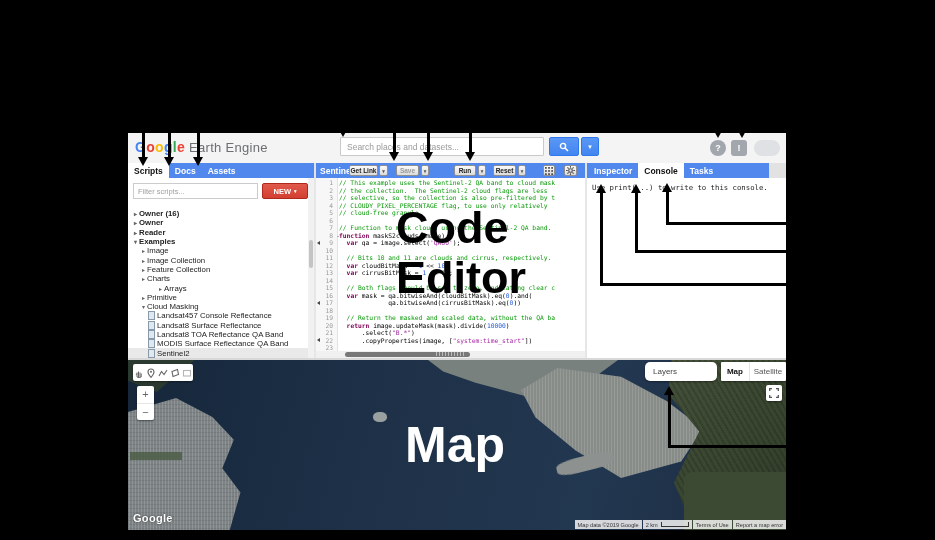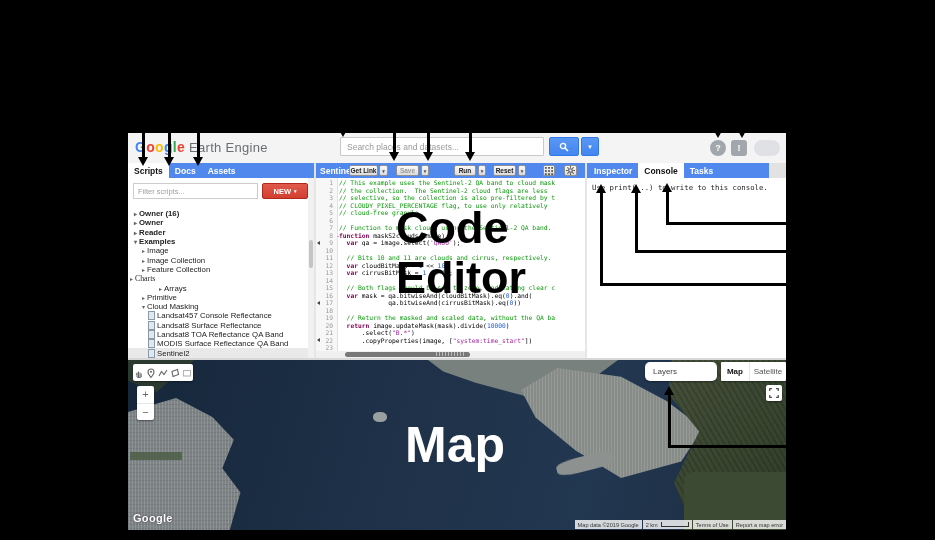--- a/index.html
+++ b/index.html
@@ -267,21 +267,21 @@
               <span>Image</span>
             </div>
             <div class="titem" style="padding-left: 12px;">
               <span class="twist">▸</span>
               <span>Image Collection</span>
             </div>
             <div class="titem" style="padding-left: 12px;">
               <span class="twist">▸</span>
               <span>Feature Collection</span>
             </div>
-            <div class="titem" style=" font-family: Liberation Serif, serif;">
+            <div class="titem" style="padding-left: 12px;">
               <span class="twist">▸</span>
               <span>Charts</span>
             </div>
             <div class="titem" style="padding-left: 29px;">
               <span class="twist">▸</span>
               <span>Arrays</span>
             </div>
             <div class="titem" style="padding-left: 12px;">
               <span class="twist">▸</span>
               <span>Primitive</span>

